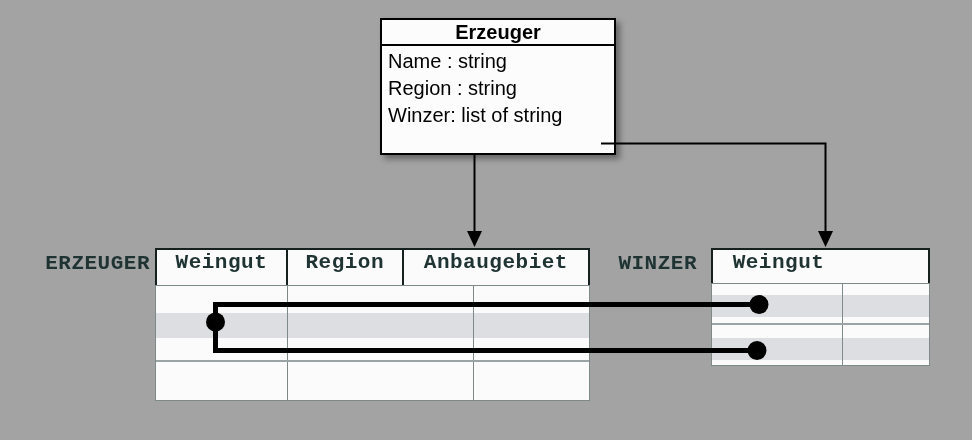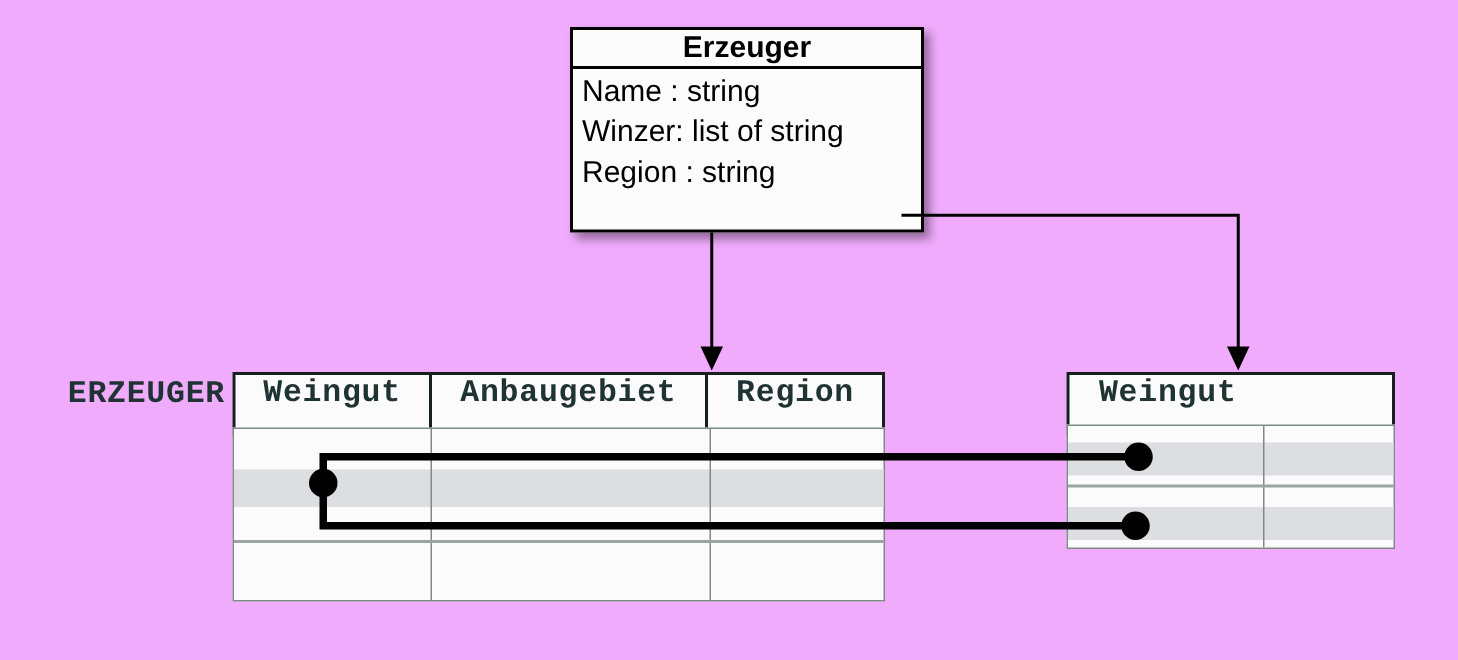--- a/index.html
+++ b/index.html
@@ -1,19 +1,19 @@
 <!DOCTYPE html>
 <html><head>
 <meta charset="utf-8">
 <style>
   html,body{margin:0;padding:0;}
   .canvas{
     position:relative;
     width:972px;height:440px;
-    background:#f0abfc;
+    background:#a3a3a3;
     overflow:hidden;
     font-family:"Liberation Sans", sans-serif;
   }
   
   .classbox{
     position:absolute;left:380px;top:18px;width:236px;height:137px;
     box-sizing:border-box;
     background:#fcfcfd;
     border:2px solid #000;
     box-shadow:4px 4px 6px rgba(0,0,0,.38);
@@ -83,40 +83,41 @@
 </style>
 </head>
 <body>
 
 <div class="canvas">
 
   <div class="classbox">
     <div class="classbox-title">Erzeuger</div>
     <div class="classbox-attrs">
       <div class="attr">Name : string</div>
+      <div class="attr">Region : string</div>
       <div class="attr">Winzer: list of string</div>
-      <div class="attr">Region : string</div>
     </div>
   </div>
 
   <div class="tbl-label" id="lbl-erzeuger">ERZEUGER</div>
 
   <div class="thead" id="hdr-erzeuger">
     <div class="hcell" style="width:132px">Weingut</div>
+    <div class="hcell" style="width:117px">Region</div>
     <div class="hcell" style="width:186px">Anbaugebiet</div>
-    <div class="hcell" style="width:117px">Region</div>
   </div>
 
   <div class="tbody" id="body-erzeuger">
     <div class="band" style="top:27px;height:25px"></div>
     <div class="vline" style="left:130.5px"></div>
     <div class="vline" style="left:316.5px"></div>
     <div class="hline" style="top:74px"></div>
   </div>
 
+  <div class="tbl-label" id="lbl-winzer">WINZER</div>
 
   <div class="thead" id="hdr-winzer">
     <div class="hcell" style="width:131px">Weingut</div>
   </div>
 
   <div class="tbody" id="body-winzer">
     <div class="band" style="top:11px;height:22px"></div>
     <div class="band" style="top:54px;height:22px"></div>
     <div class="vline" style="left:129.5px"></div>
     <div class="hline" style="top:39px"></div>

